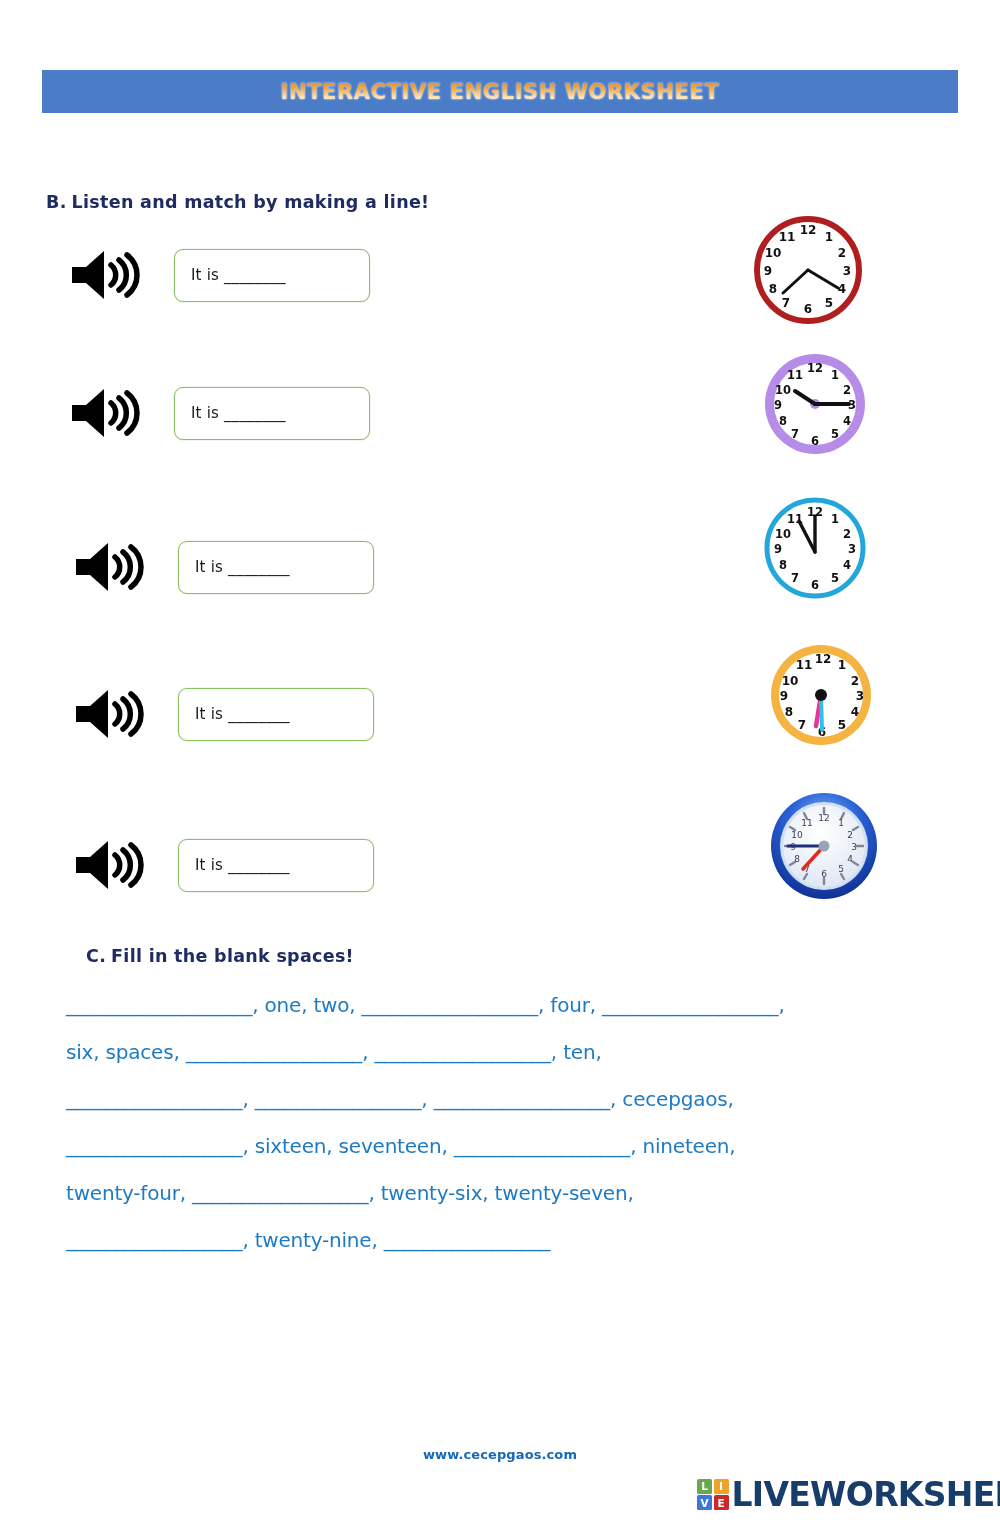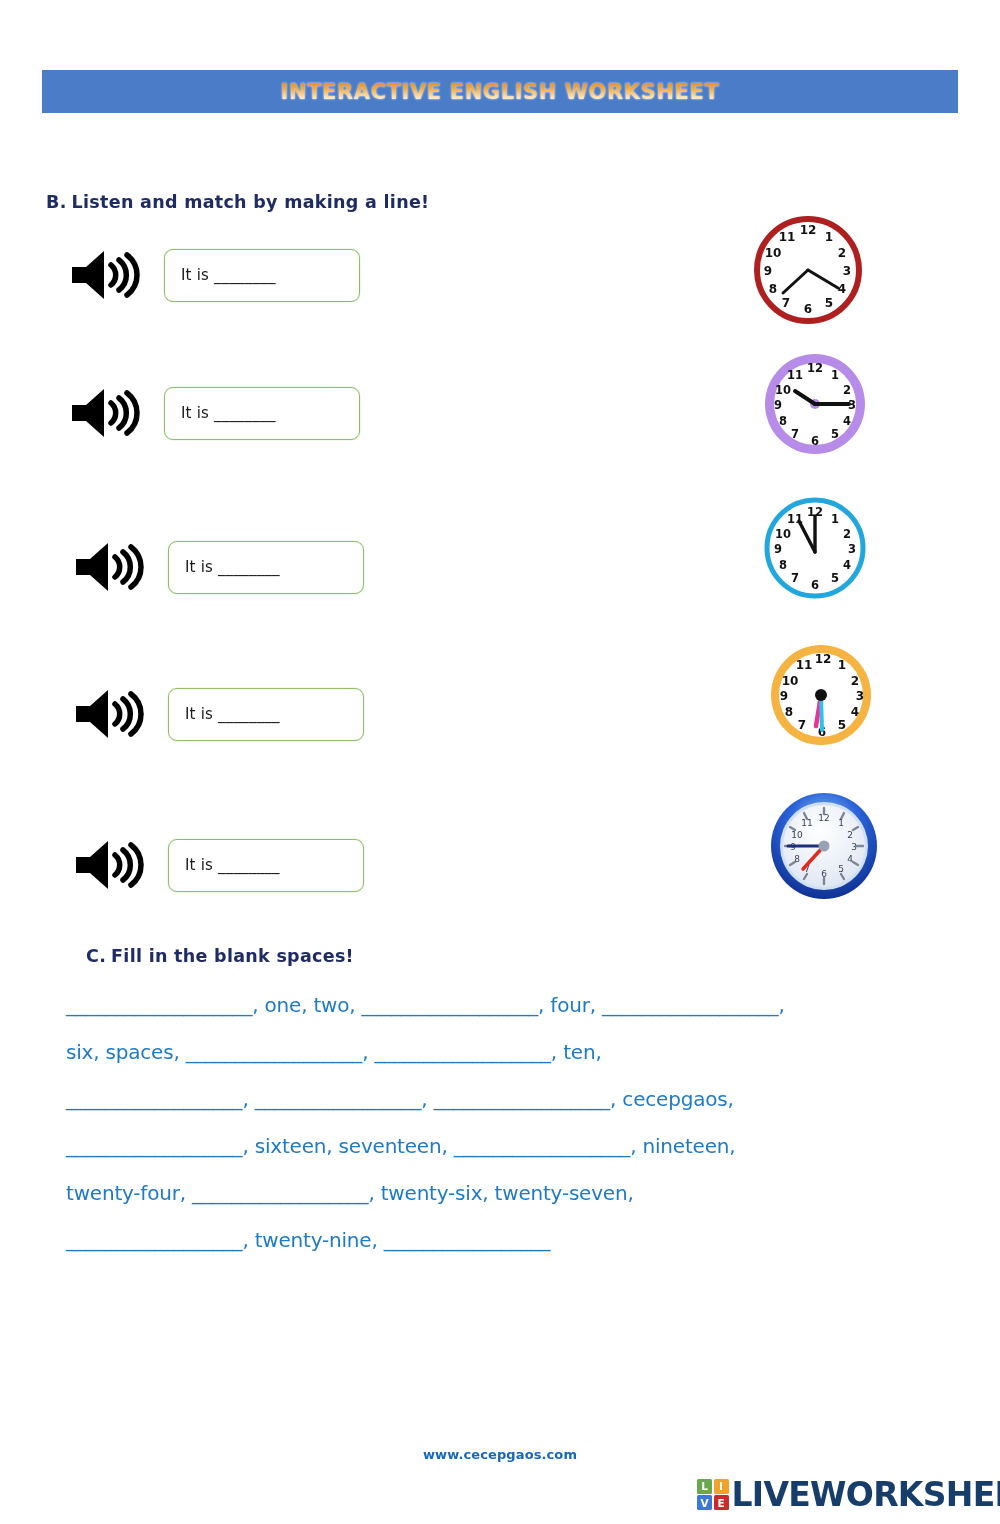--- a/index.html
+++ b/index.html
@@ -57,21 +57,21 @@
     white-space: nowrap;
   }
   .section-heading .letter { margin-right: 5px; }
 
   
   .listen-row {
     position: absolute;
     left: 70px;
     display: flex;
     align-items: center;
-    gap: 22px;
+    gap: 32px;
   }
   .speaker-icon { width: 72px; height: 54px; display: block; }
 
   .answer-box {
     width: 196px;
     height: 53px;
     border: 1.6px solid #8cbf63;
     border-radius: 9px;
     background: #ffffff;
     display: flex;

